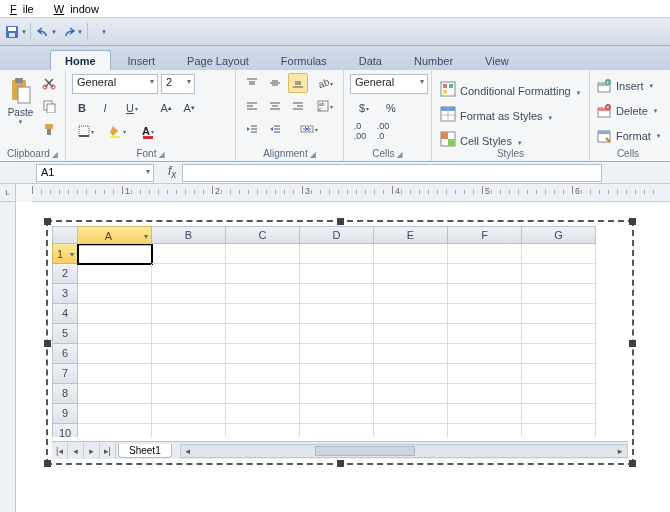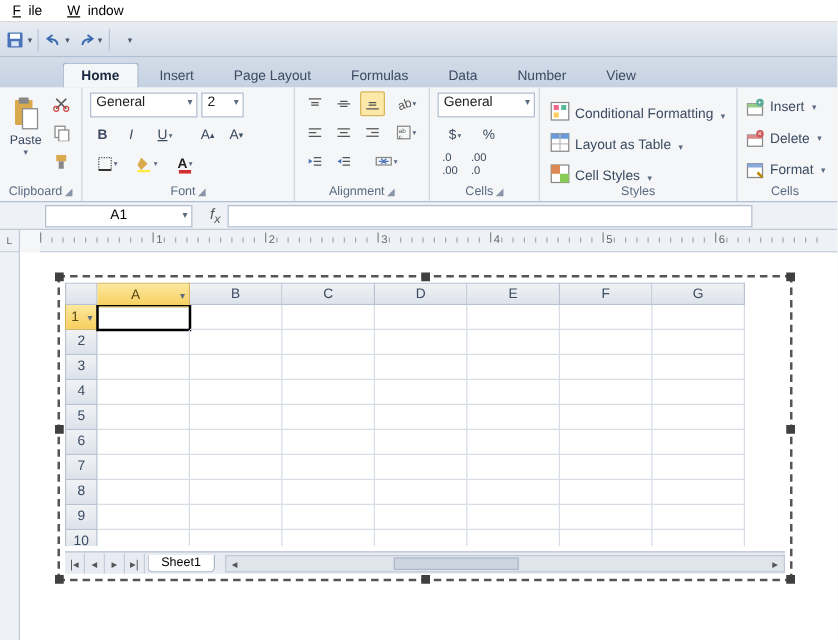--- a/index.html
+++ b/index.html
@@ -46,21 +46,21 @@
 
 .styles-item { display: flex; align-items: flex-end; gap: 4px; height: 22px; font-size: 11px; color: #3b4a61; padding: 0 2px; white-space: nowrap; }
 .styles-item .ico { width: 16px; height: 16px; }
 .styles-item::after { content: "▾"; font-size: 7px; color: #5a6a82; margin-left: 2px; }
 
 .cells-item { display: flex; align-items: center; gap: 4px; height: 22px; font-size: 11px; color: #3b4a61; white-space: nowrap; }
 .cells-item .ico { width: 16px; height: 16px; }
 .cells-item::after { content: "▾"; font-size: 7px; color: #5a6a82; margin-left: 2px; }
 
 .namebox-bar { height: 22px; background: #eef1f5; border-bottom: 1px solid #c0c9d6; display: flex; align-items: center; }
-.namebox { width: 118px; height: 18px; background: #fff; border: 1px solid #b1bdd0; margin-left: 36px; font-size: 11px; padding: 1px 4px; text-align: center; position: relative; }
+.namebox { width: 118px; height: 18px; background: #fff; border: 1px solid #b1bdd0; margin-left: 36px; font-size: 11px; padding: 1px 4px; text-align: left; position: relative; }
 .namebox::after { content: "▾"; position: absolute; right: 3px; top: 2px; font-size: 8px; color: #5a6a82; }
 .fx-wrap { display: flex; align-items: center; margin-left: 14px; gap: 6px; }
 .fx { font-style: italic; font-size: 12px; color: #555; }
 .formula-input { height: 18px; width: 420px; background: #fff; border: 1px solid #b1bdd0; }
 
 .ruler-h { height: 18px; background: #eef1f5; border-bottom: 1px solid #c0c9d6; position: relative; margin-left: 16px; }
 .ruler-h .tick { position: absolute; top: 2px; font-size: 9px; color: #666; }
 .ruler-h .maj { height: 8px; border-left: 1px solid #888; }
 .ruler-h .min { height: 4px; border-left: 1px solid #aaa; top: 6px; }
 .ruler-v { width: 16px; background: #eef1f5; border-right: 1px solid #c0c9d6; }
@@ -357,21 +357,21 @@
       </div>
       <div class="styles-item">
         <div class="ico">
               <svg width="16" height="16">
                 <rect x="1" y="1" width="14" height="14" fill="#fff" stroke="#888"></rect>
                 <rect x="1" y="1" width="14" height="4" fill="#6a9bd8"></rect>
                 <line x1="1" y1="9" x2="15" y2="9" stroke="#bbb"></line>
                 <line x1="8" y1="1" x2="8" y2="15" stroke="#bbb"></line>
               </svg>
             </div>
-        <span>Layout as Table</span>
+        <span>Format as Styles</span>
       </div>
       <div class="styles-item">
         <div class="ico">
               <svg width="16" height="16">
                 <rect x="1" y="1" width="14" height="14" fill="#fff" stroke="#888"></rect>
                 <rect x="1" y="1" width="7" height="7" fill="#d85"></rect>
                 <rect x="8" y="8" width="7" height="7" fill="#8c5"></rect>
               </svg>
             </div>
         <span>Cell Styles</span>

